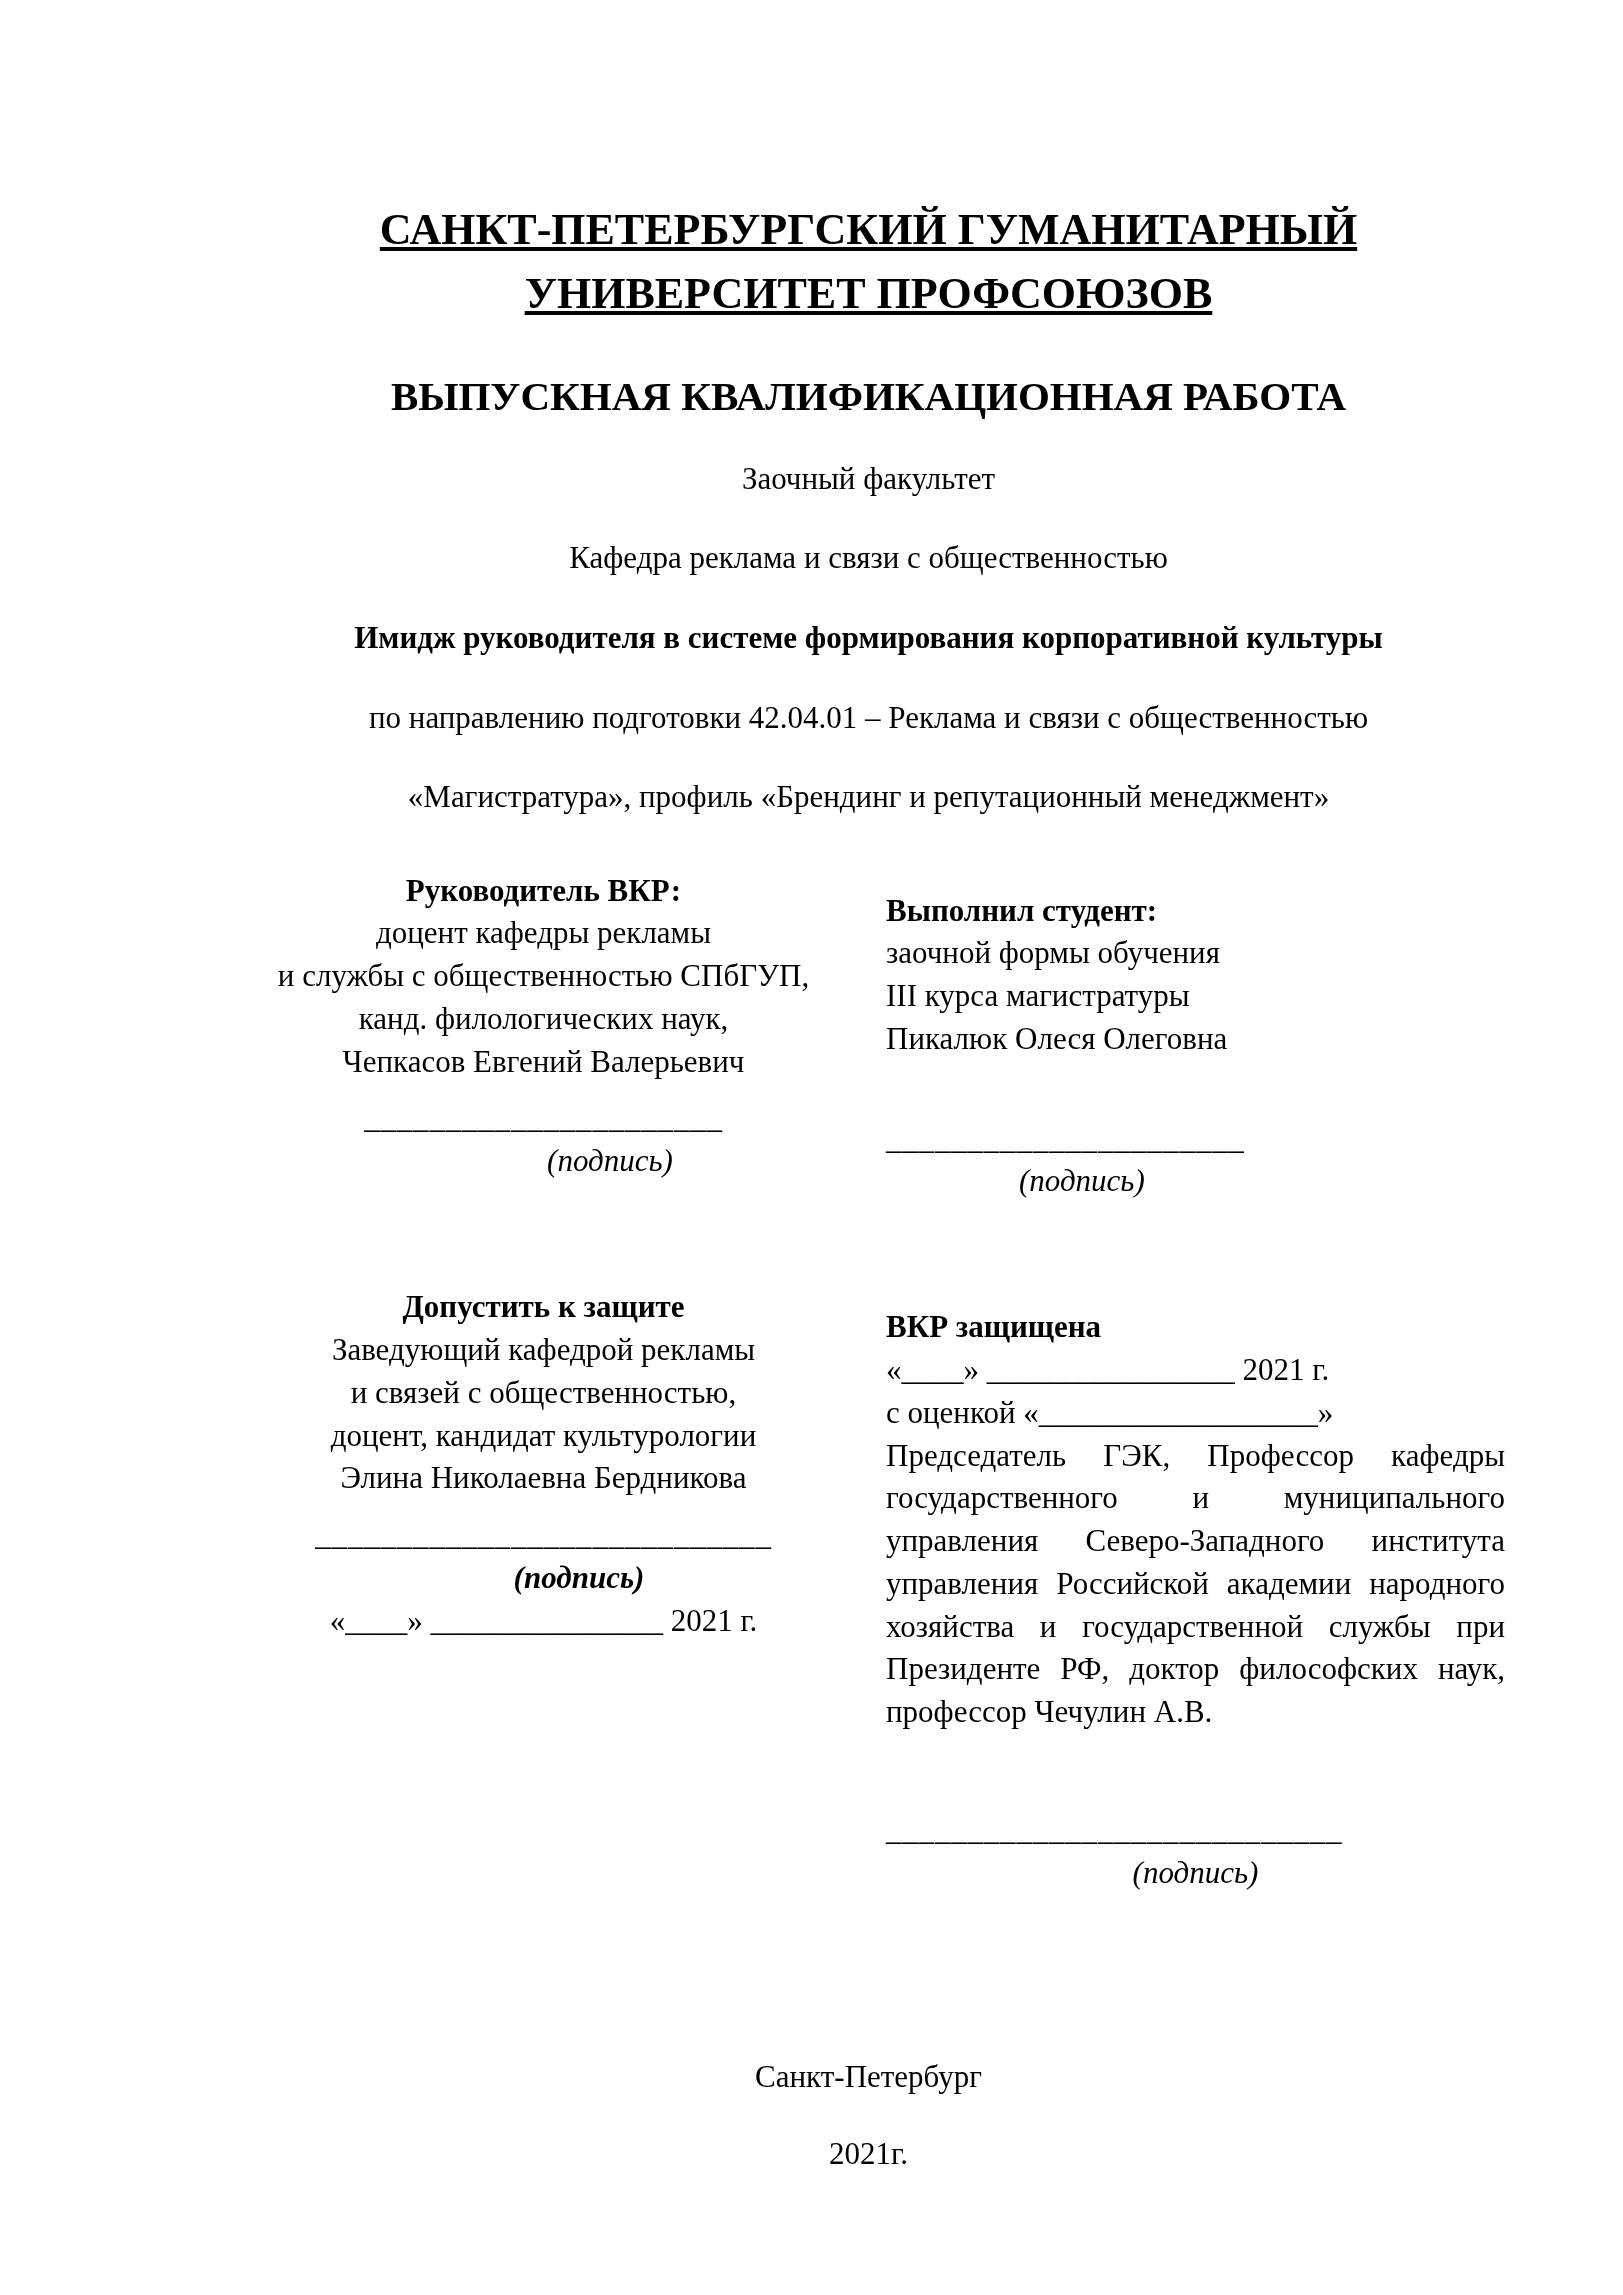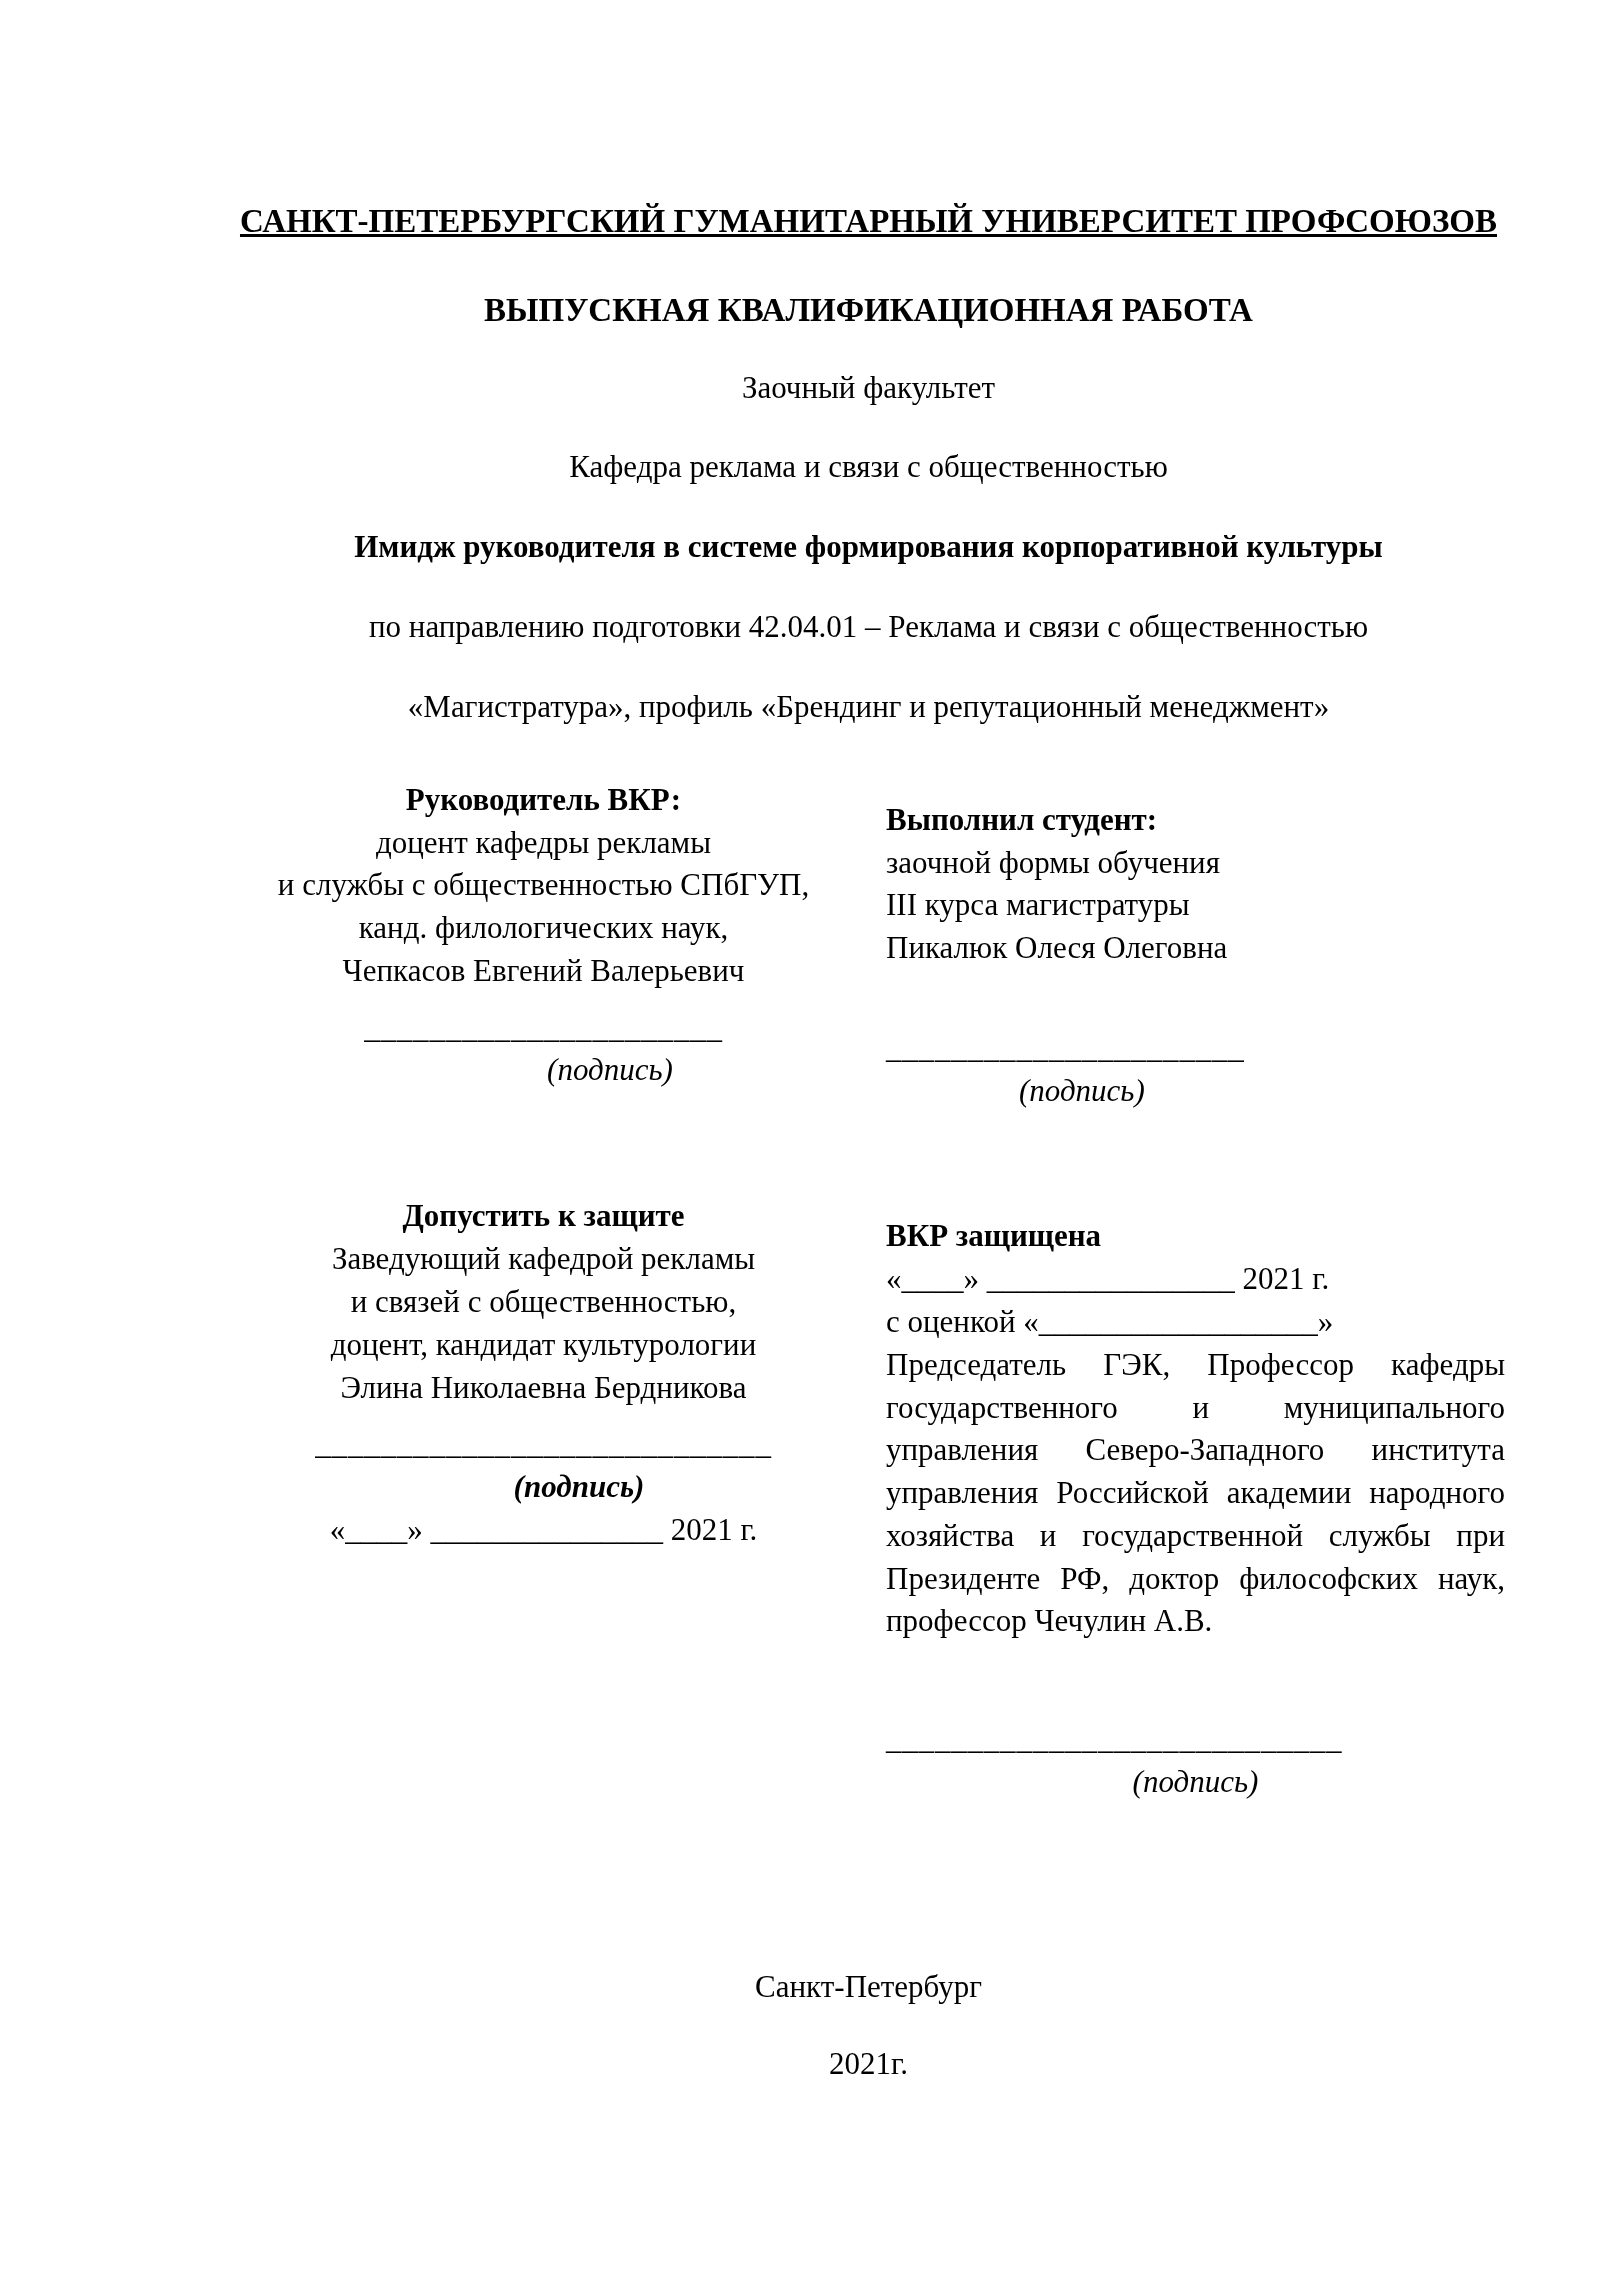--- a/index.html
+++ b/index.html
@@ -10,27 +10,27 @@
     height: 2295px;
     background: #ffffff;
     color: #000000;
     font-family: "Liberation Serif", serif;
     font-size: 31px;
     padding: 198px 118px 79px 232px;
     overflow: hidden;
   }
   .center { text-align: center; }
   .doc-title {
-    font-size: 33px;
+    font-size: 44px;
     font-weight: bold;
     text-decoration: underline;
     line-height: 1.45;
   }
   .doc-subtitle {
-    font-size: 33px;
+    font-size: 41px;
     font-weight: bold;
     margin-top: 46px;
   }
   .head-par { margin-top: 39px; line-height: 1.3; }
   .thesis-title { font-weight: bold; line-height: 1.35; text-align: center; }
   .cols { display: flex; margin-top: 52px; }
   .col-left { width: 654px; flex: none; padding-right: 31px; text-align: center; }
   .col-right { flex: 1; margin-top: 20px; }
   .block-heading { font-weight: bold; line-height: 1.38; }
   .line { line-height: 1.38; }

